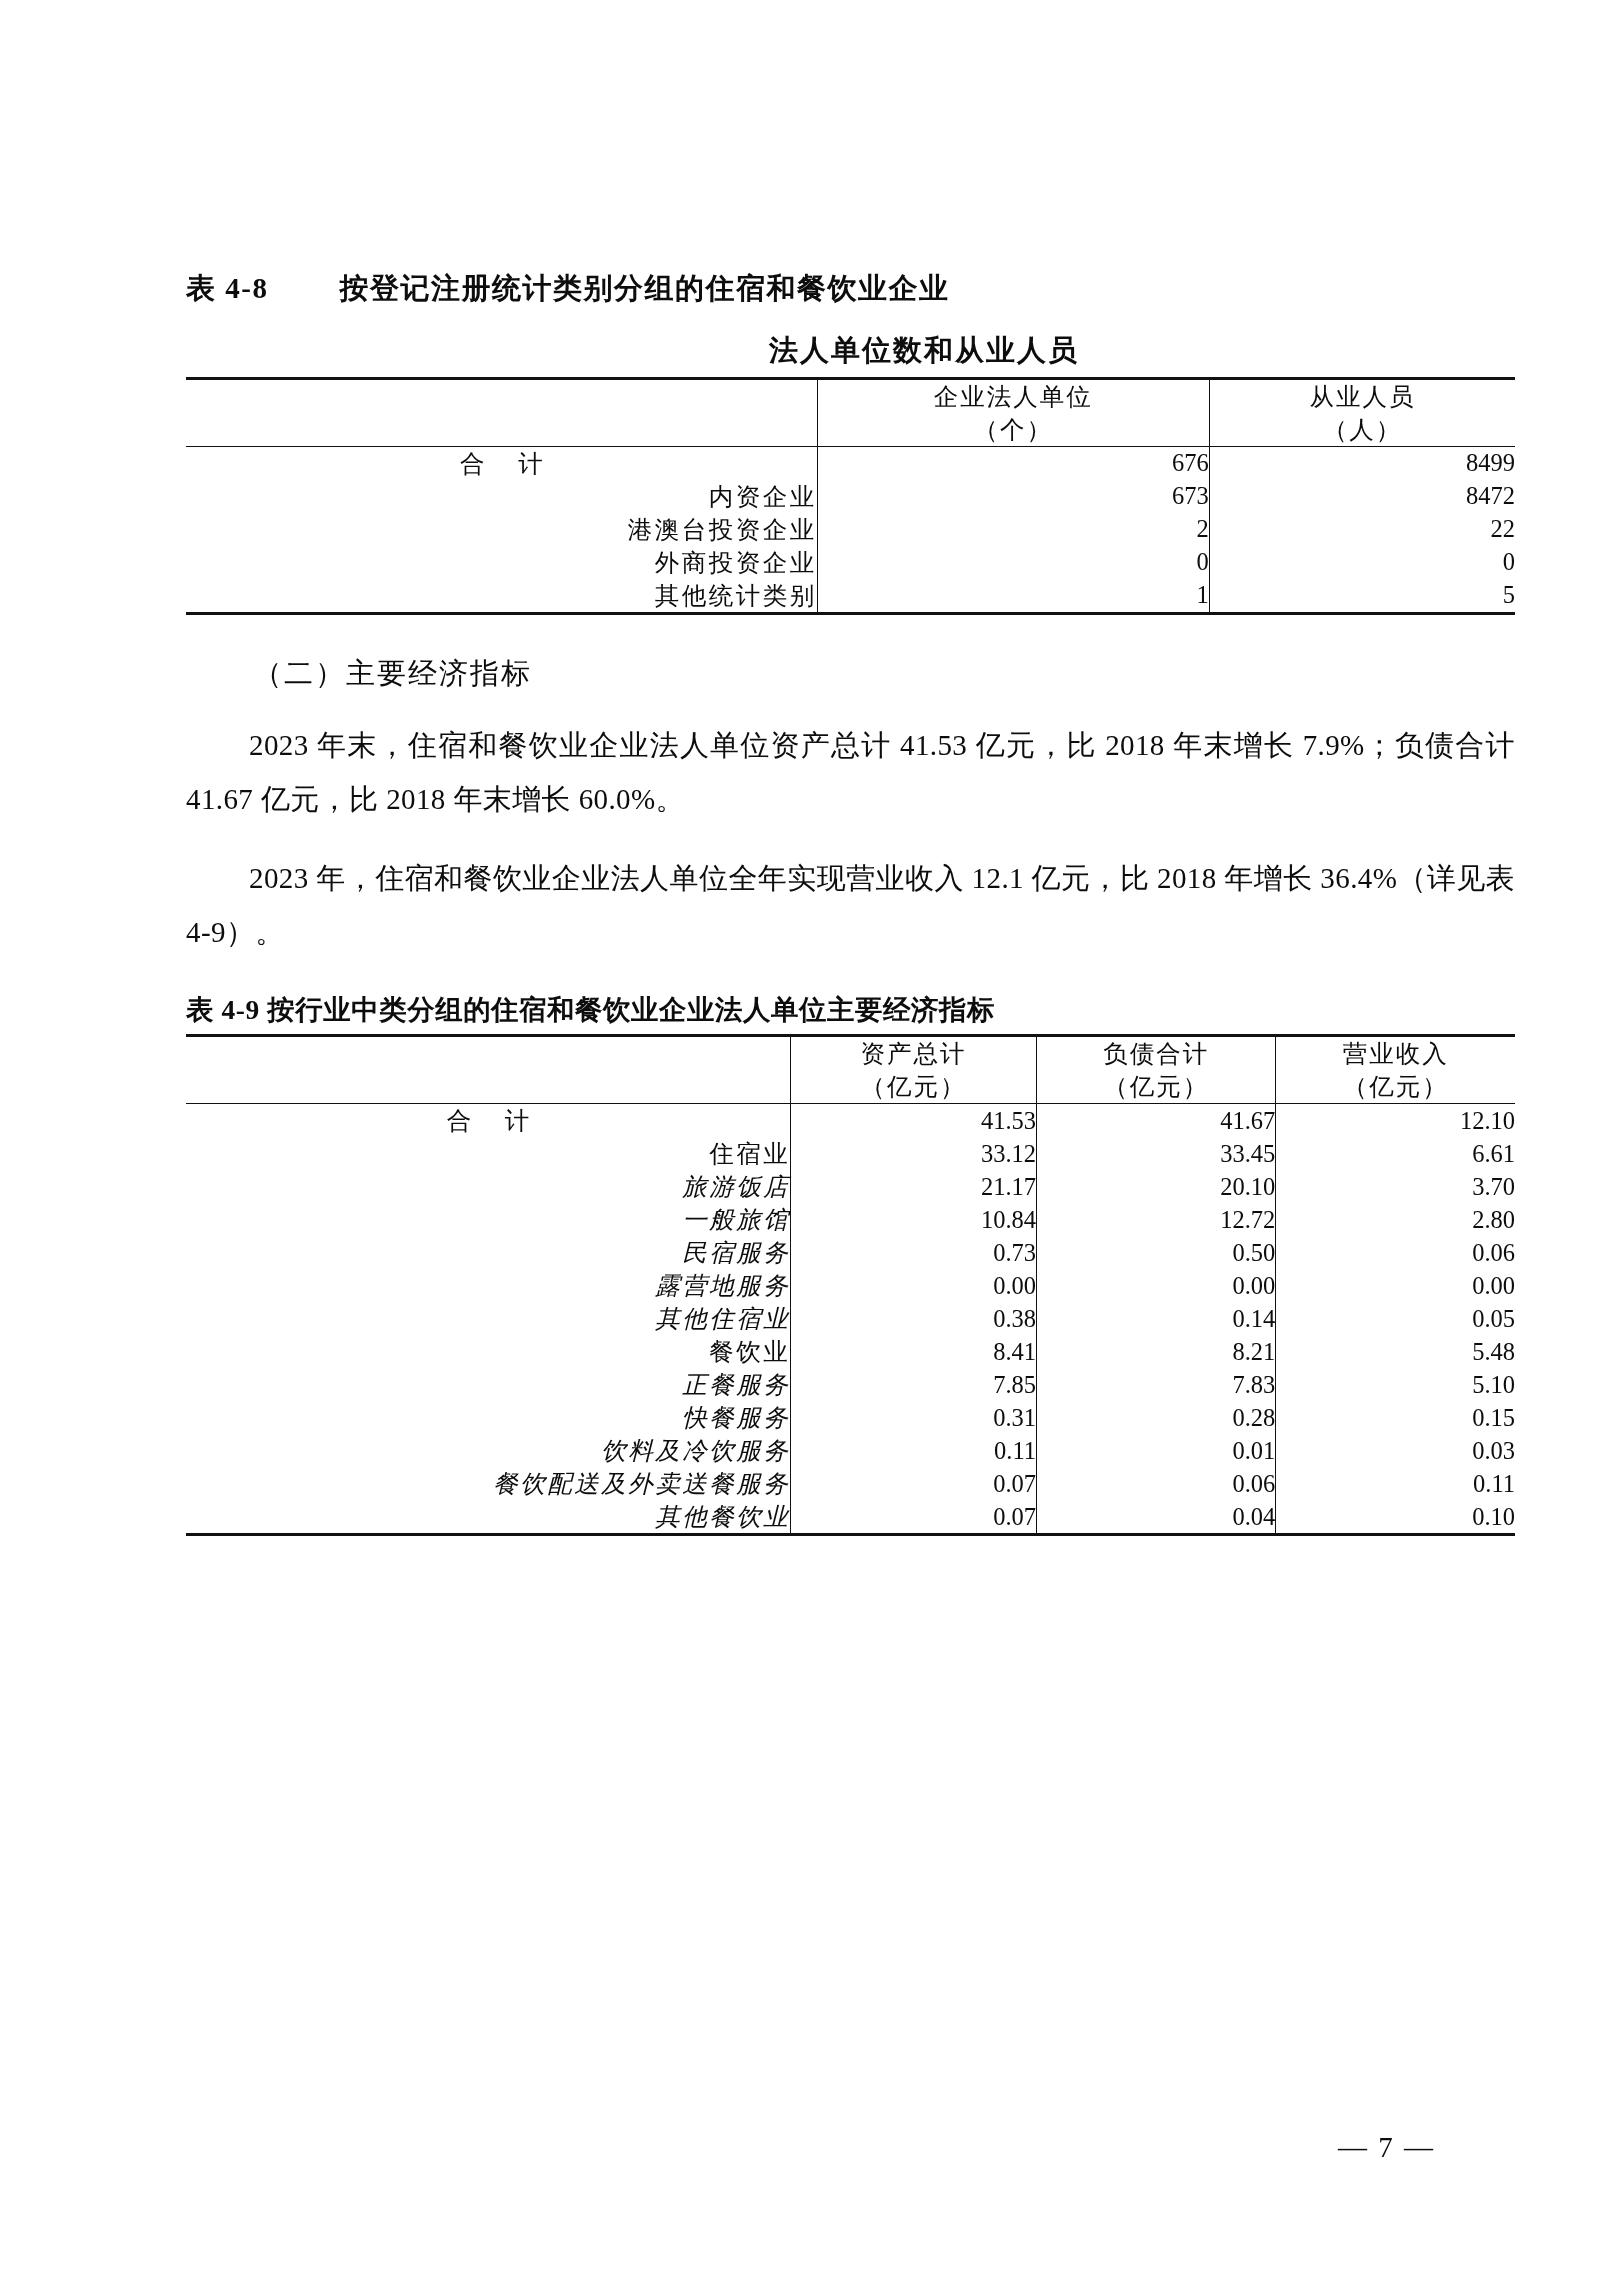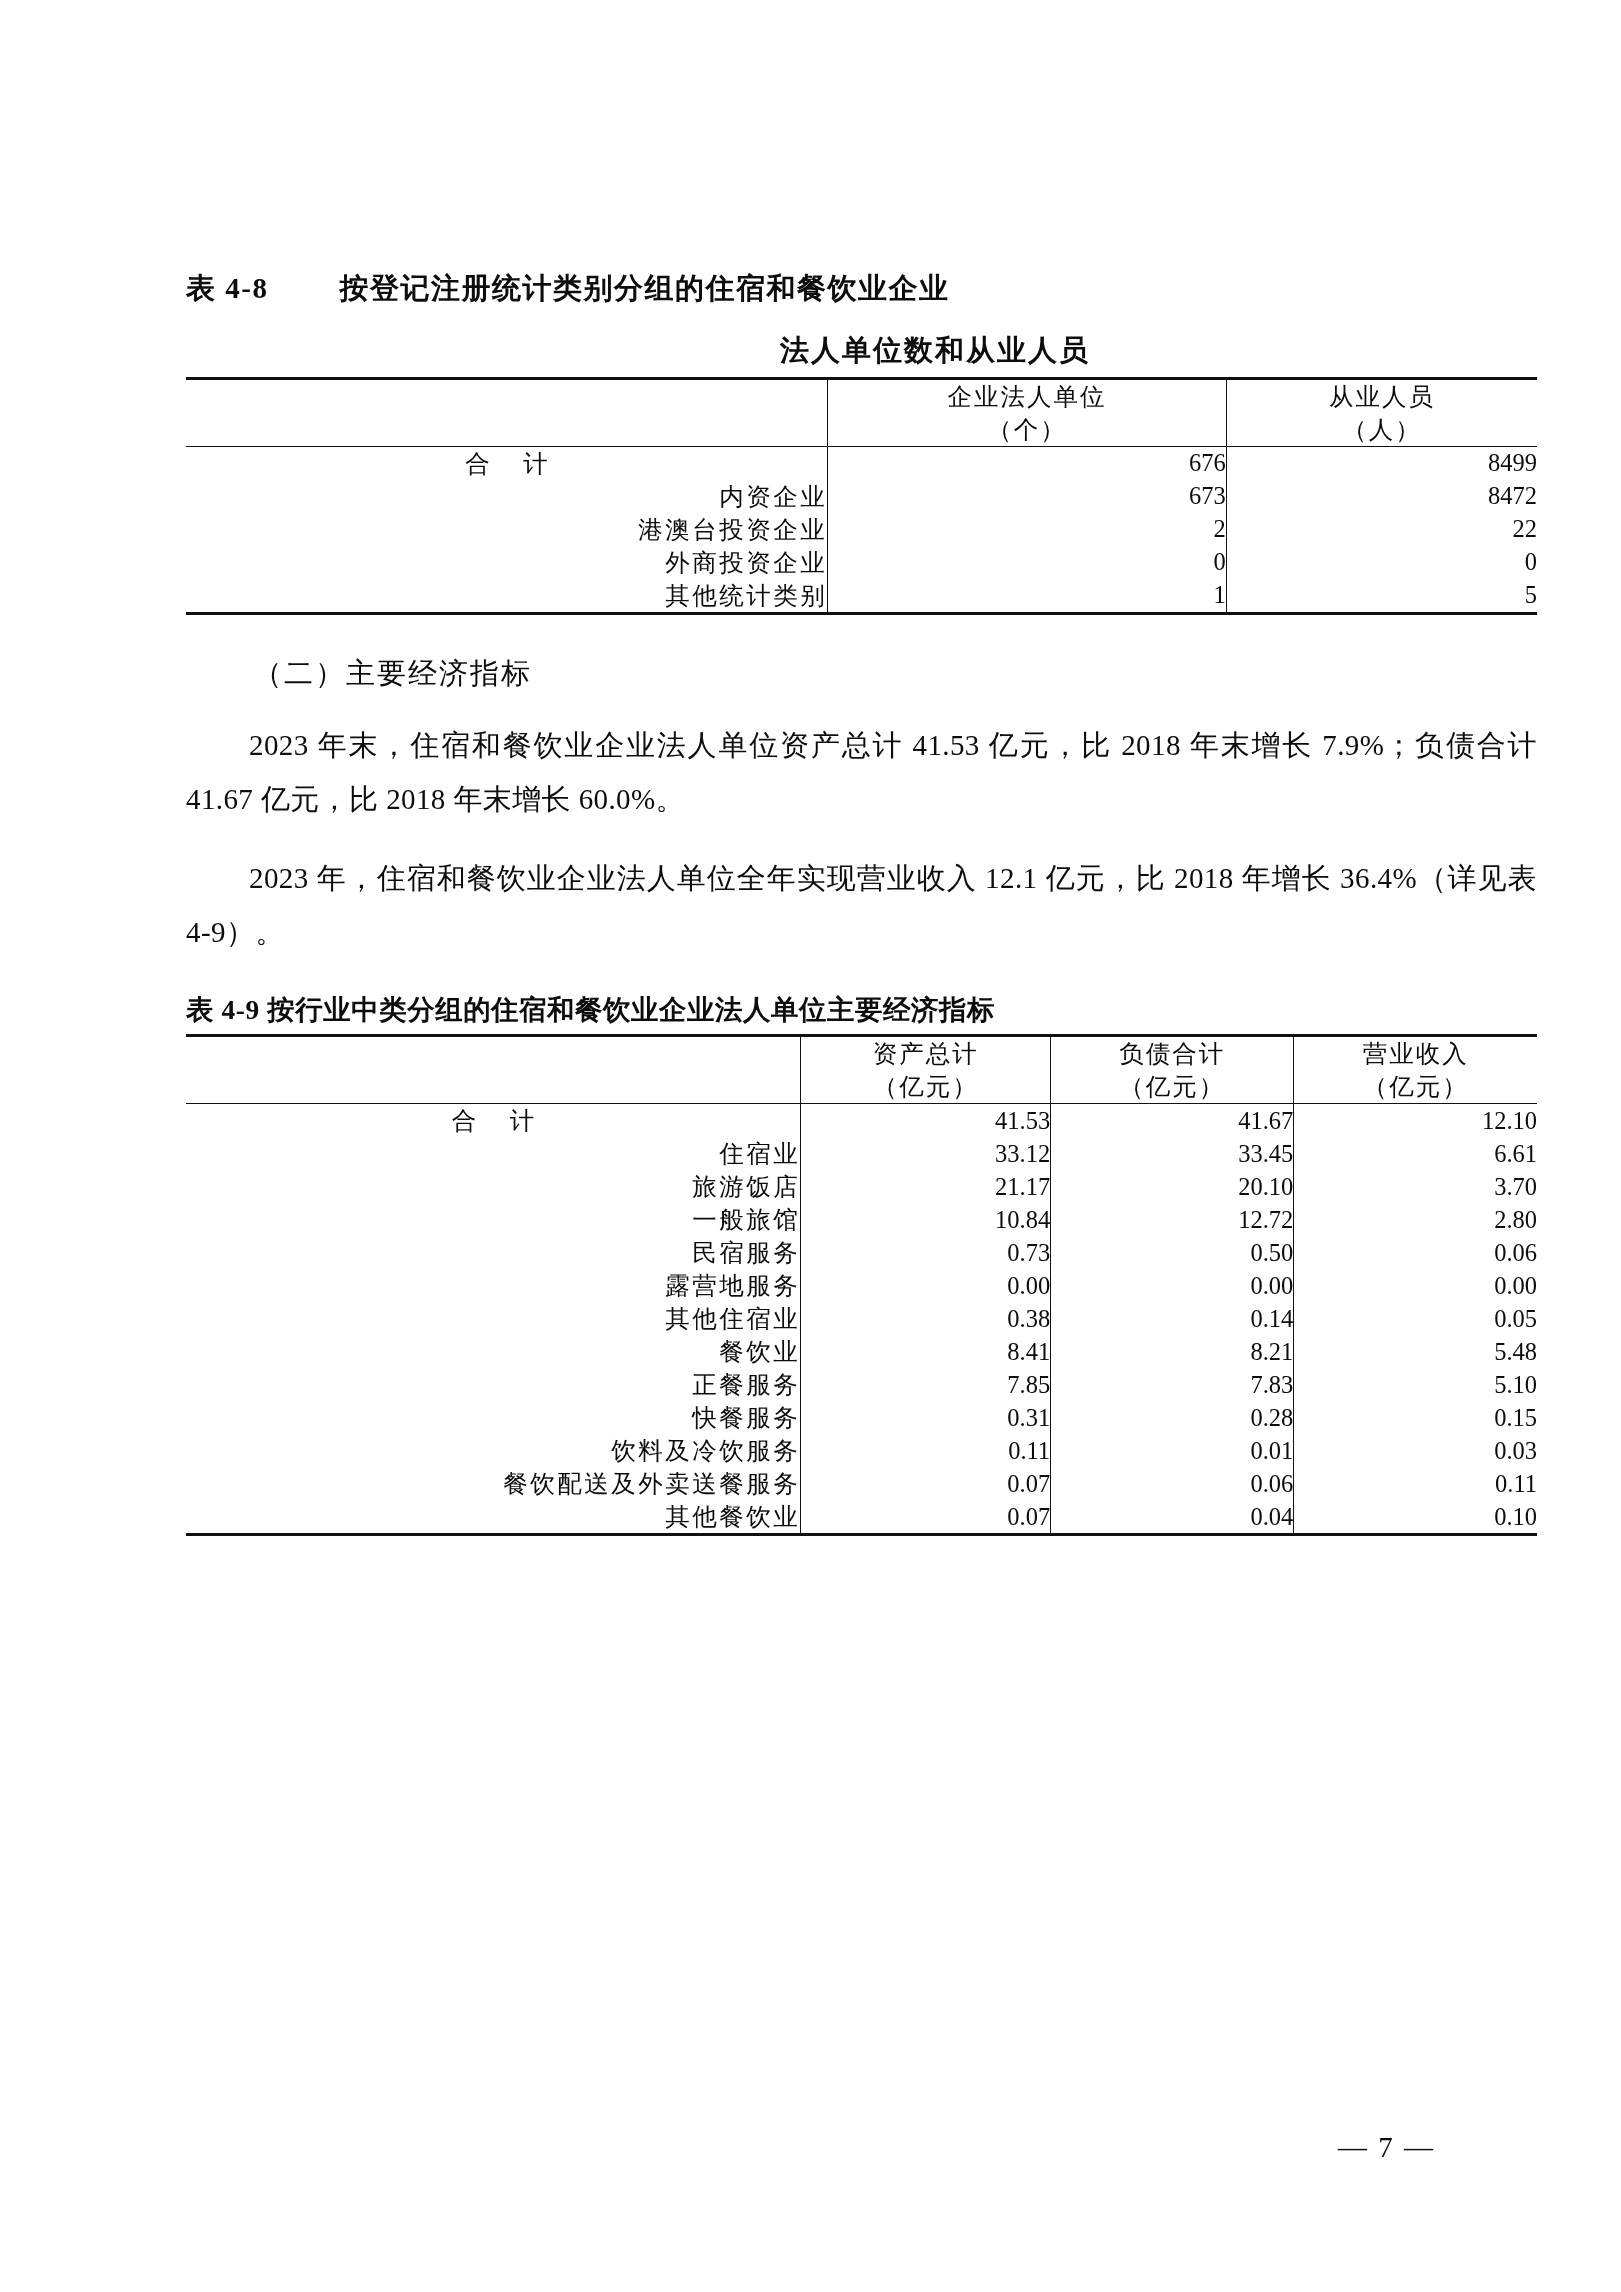--- a/index.html
+++ b/index.html
@@ -14,21 +14,21 @@
     color: #0d0d0d;
     position: relative;
     overflow: hidden;
   }
   .page {
     position: absolute;
     left: 0; top: 0;
     width: 1621px;
     height: 2284px;
     box-sizing: border-box;
-    padding: 186px 84px 0 186px;
+    padding: 186px 106px 0 186px;
   }
 
   
   .tbl8-title {
     display: flex;
     align-items: baseline;
     margin-top: 83px;
     font-weight: bold;
     font-size: 29px;
     letter-spacing: 1px;
@@ -84,21 +84,21 @@
     letter-spacing: 2.5px;
     font-size: 24.5px;
     white-space: nowrap;
   }
   .lbl.total {
     text-align: center;
     padding-left: 0;
     letter-spacing: 0;
   }
   .lbl.total span { letter-spacing: 13.7px; padding-left: 13.7px;}
-  .lbl.indent1 { padding-left: 53px; }
+  .lbl.indent1 { padding-left: 53px; font-style: italic; }
   .bold { font-weight: bold; }
 
   .num {
     text-align: right;
     padding: 6.9px 5.9px 6.9px 0;
     font-size: 24.5px;
     border-left: 1.6px solid #111;
   }
 
   

